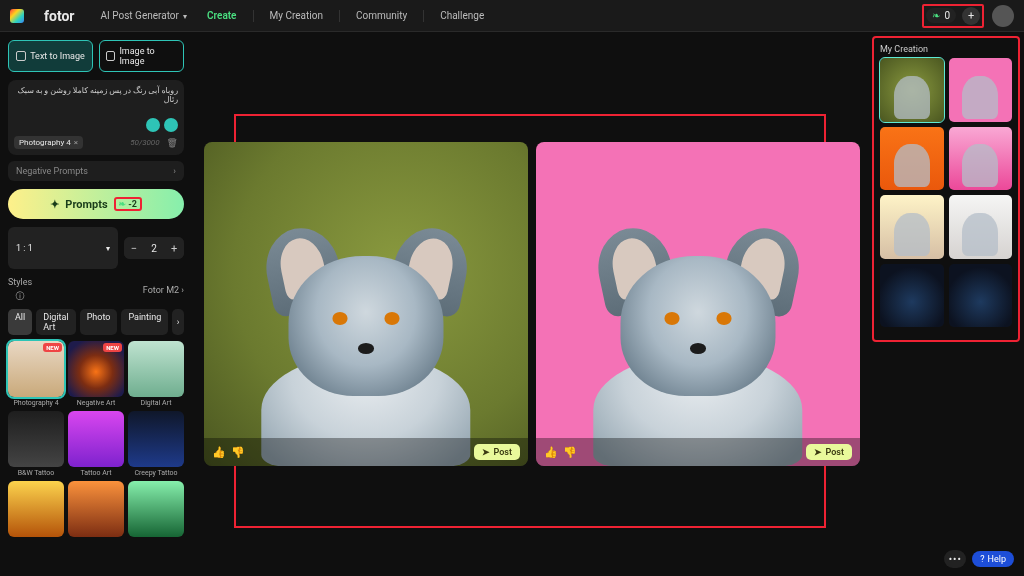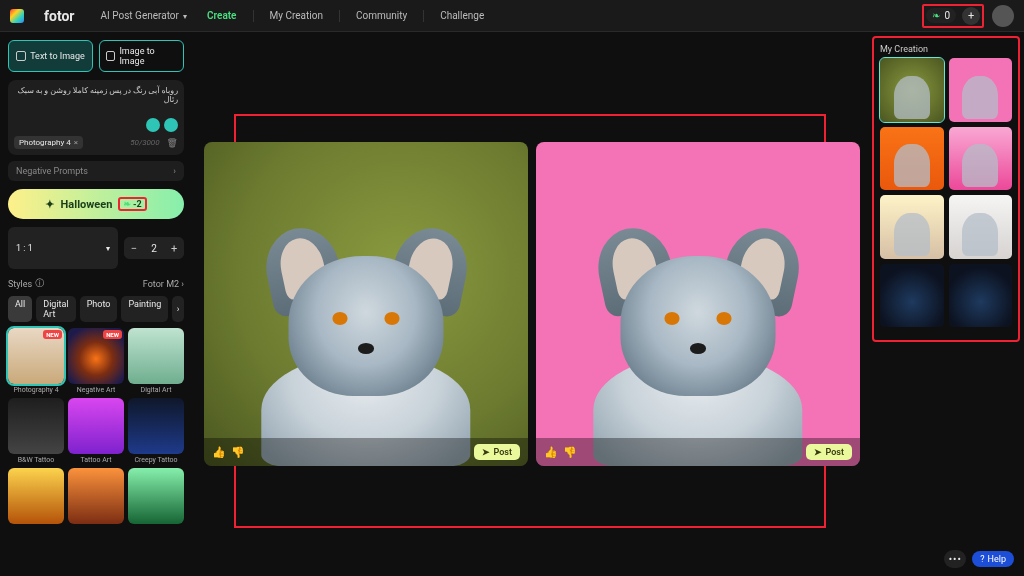--- a/index.html
+++ b/index.html
@@ -38,21 +38,21 @@
   .generate-btn { width: 100%; background: linear-gradient(90deg,#fef08a,#86efac); color: #1a3d1a; font-weight: 700; border: none; border-radius: 18px; padding: 8px; font-size: 11px; display: flex; align-items: center; justify-content: center; gap: 6px; cursor: pointer; margin-bottom: 8px; }
   .gen-star { font-size: 11px; }
   .gen-cost { border: 2px solid #e23; padding: 0 3px; border-radius: 3px; display: flex; gap: 2px; align-items: center; font-size: 9px; }
   .row-controls { display: flex; gap: 6px; align-items: center; margin-bottom: 8px; }
   .aspect-select { flex: 1; background: #222; border-radius: 6px; padding: 16px 8px; font-size: 9px; display: flex; align-items: center; cursor: pointer; }
   .aspect-select::after { content: "▾"; margin-left: auto; font-size: 8px; }
   .stepper { display: flex; align-items: center; background: #222; border-radius: 6px; overflow: hidden; }
   .stepper button { width: 20px; height: 22px; border: none; background: #222; color: #ccc; cursor: pointer; font-size: 11px; }
   .stepper span { width: 20px; text-align: center; font-size: 10px; }
   .styles-head { display: flex; align-items: center; justify-content: space-between; font-size: 9px; margin-bottom: 6px; }
-  .styles-head .l { display: flex; gap: 3px; align-items: center; color: #aaa; }
+  .styles-head .l { display: flex; gap: 3px; align-items: center; color: #aaa; flex-direction: column; }
   .styles-head .r { color: #aaa; padding-left: 20px; }
   .filter-row { display: flex; gap: 4px; margin-bottom: 6px; }
   .filter-chip { padding: 3px 7px; background: #222; border-radius: 5px; font-size: 9px; cursor: pointer; }
   .filter-chip.active { background: #3a3a3a; }
   .filter-more { width: 22px; background: #222; border-radius: 5px; display: flex; align-items: center; justify-content: center; font-size: 9px; cursor: pointer; }
   .style-grid { display: grid; grid-template-columns: repeat(3, 1fr); gap: 4px; }
   .style-cell { text-align: center; }
   .style-thumb { width: 100%; aspect-ratio: 1; border-radius: 6px; background: #333; position: relative; overflow: hidden; }
   .style-thumb.sel { outline: 2px solid #2ec4b6; }
   .style-badge { position: absolute; top: 2px; right: 2px; background: #ef4444; color: #fff; font-size: 6px; padding: 1px 3px; border-radius: 3px; font-weight: 700; }
@@ -170,21 +170,21 @@
       </div>
     </div>
 
     <div class="neg-row">
       <span>Negative Prompts</span>
       <span>›</span>
     </div>
 
     <button class="generate-btn">
       <span class="gen-star">✦</span>
-      <span>Halloween</span>
+      <span>Prompts</span>
       <span class="gen-cost">
         <span class="leaf-icon">❧</span>
         <span>-2</span>
       </span>
     </button>
 
     <div class="row-controls">
       <div class="aspect-select">
         <span>1 : 1</span>
       </div>

